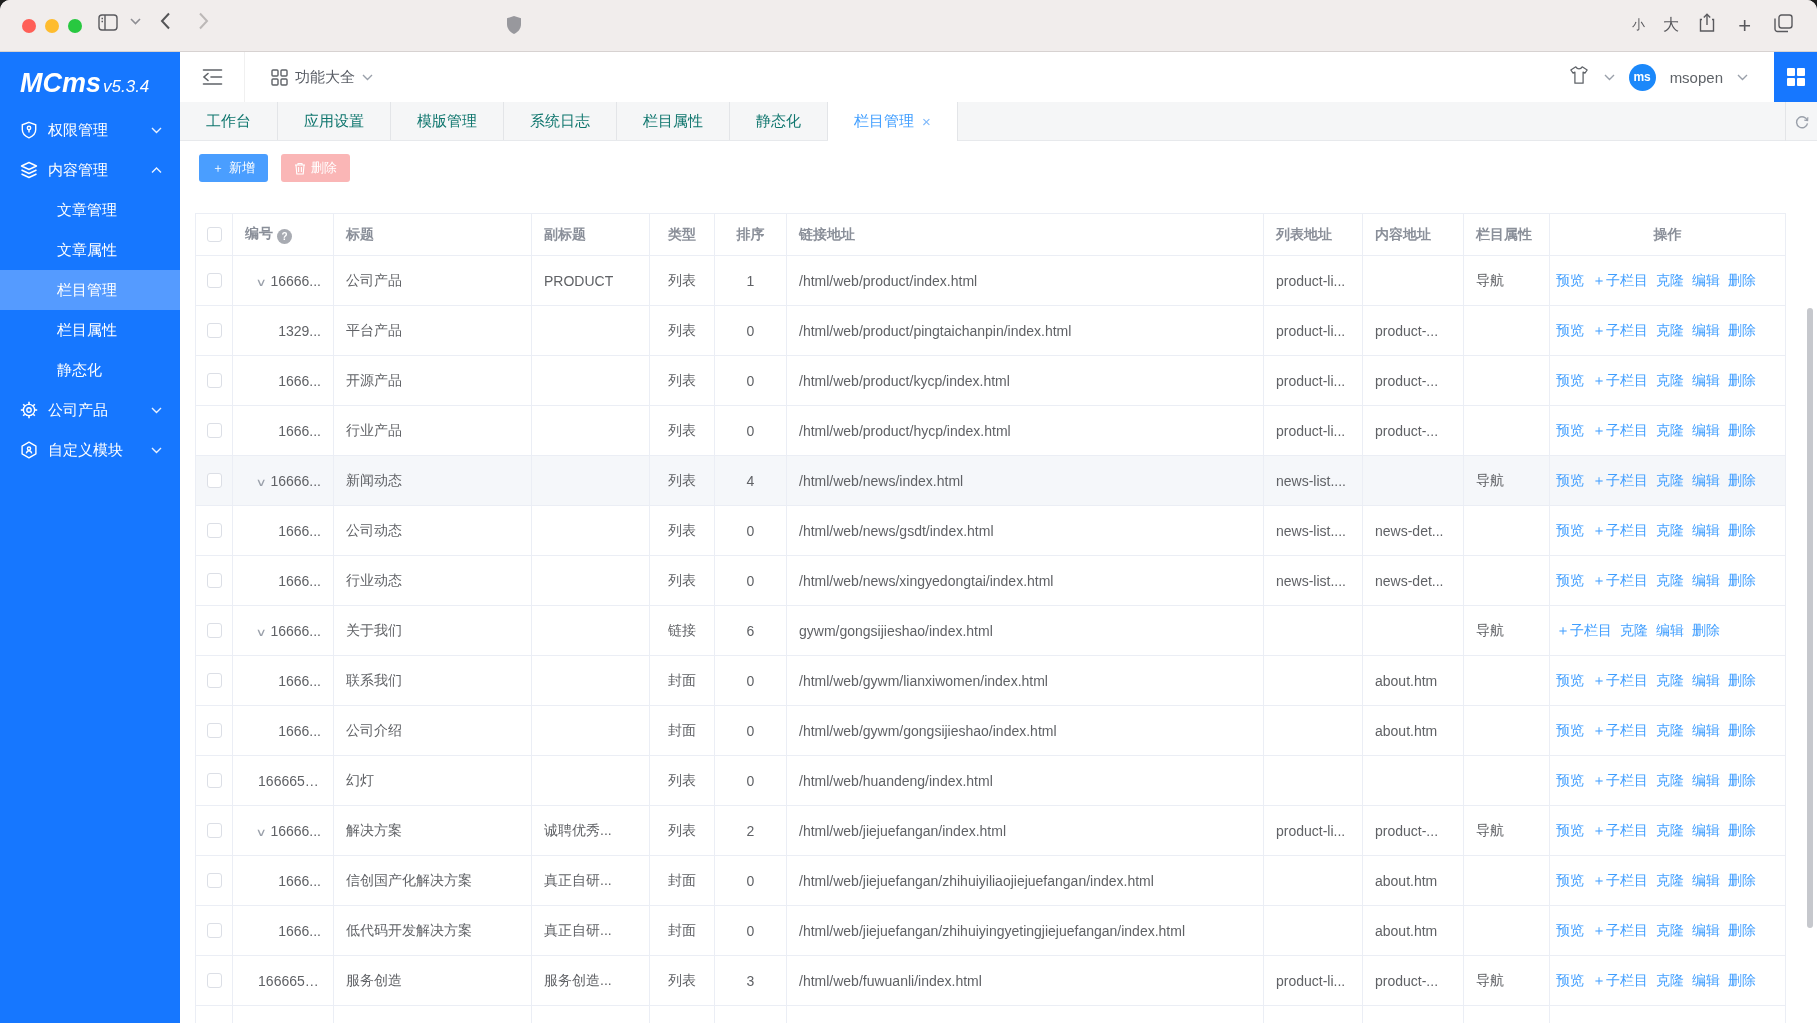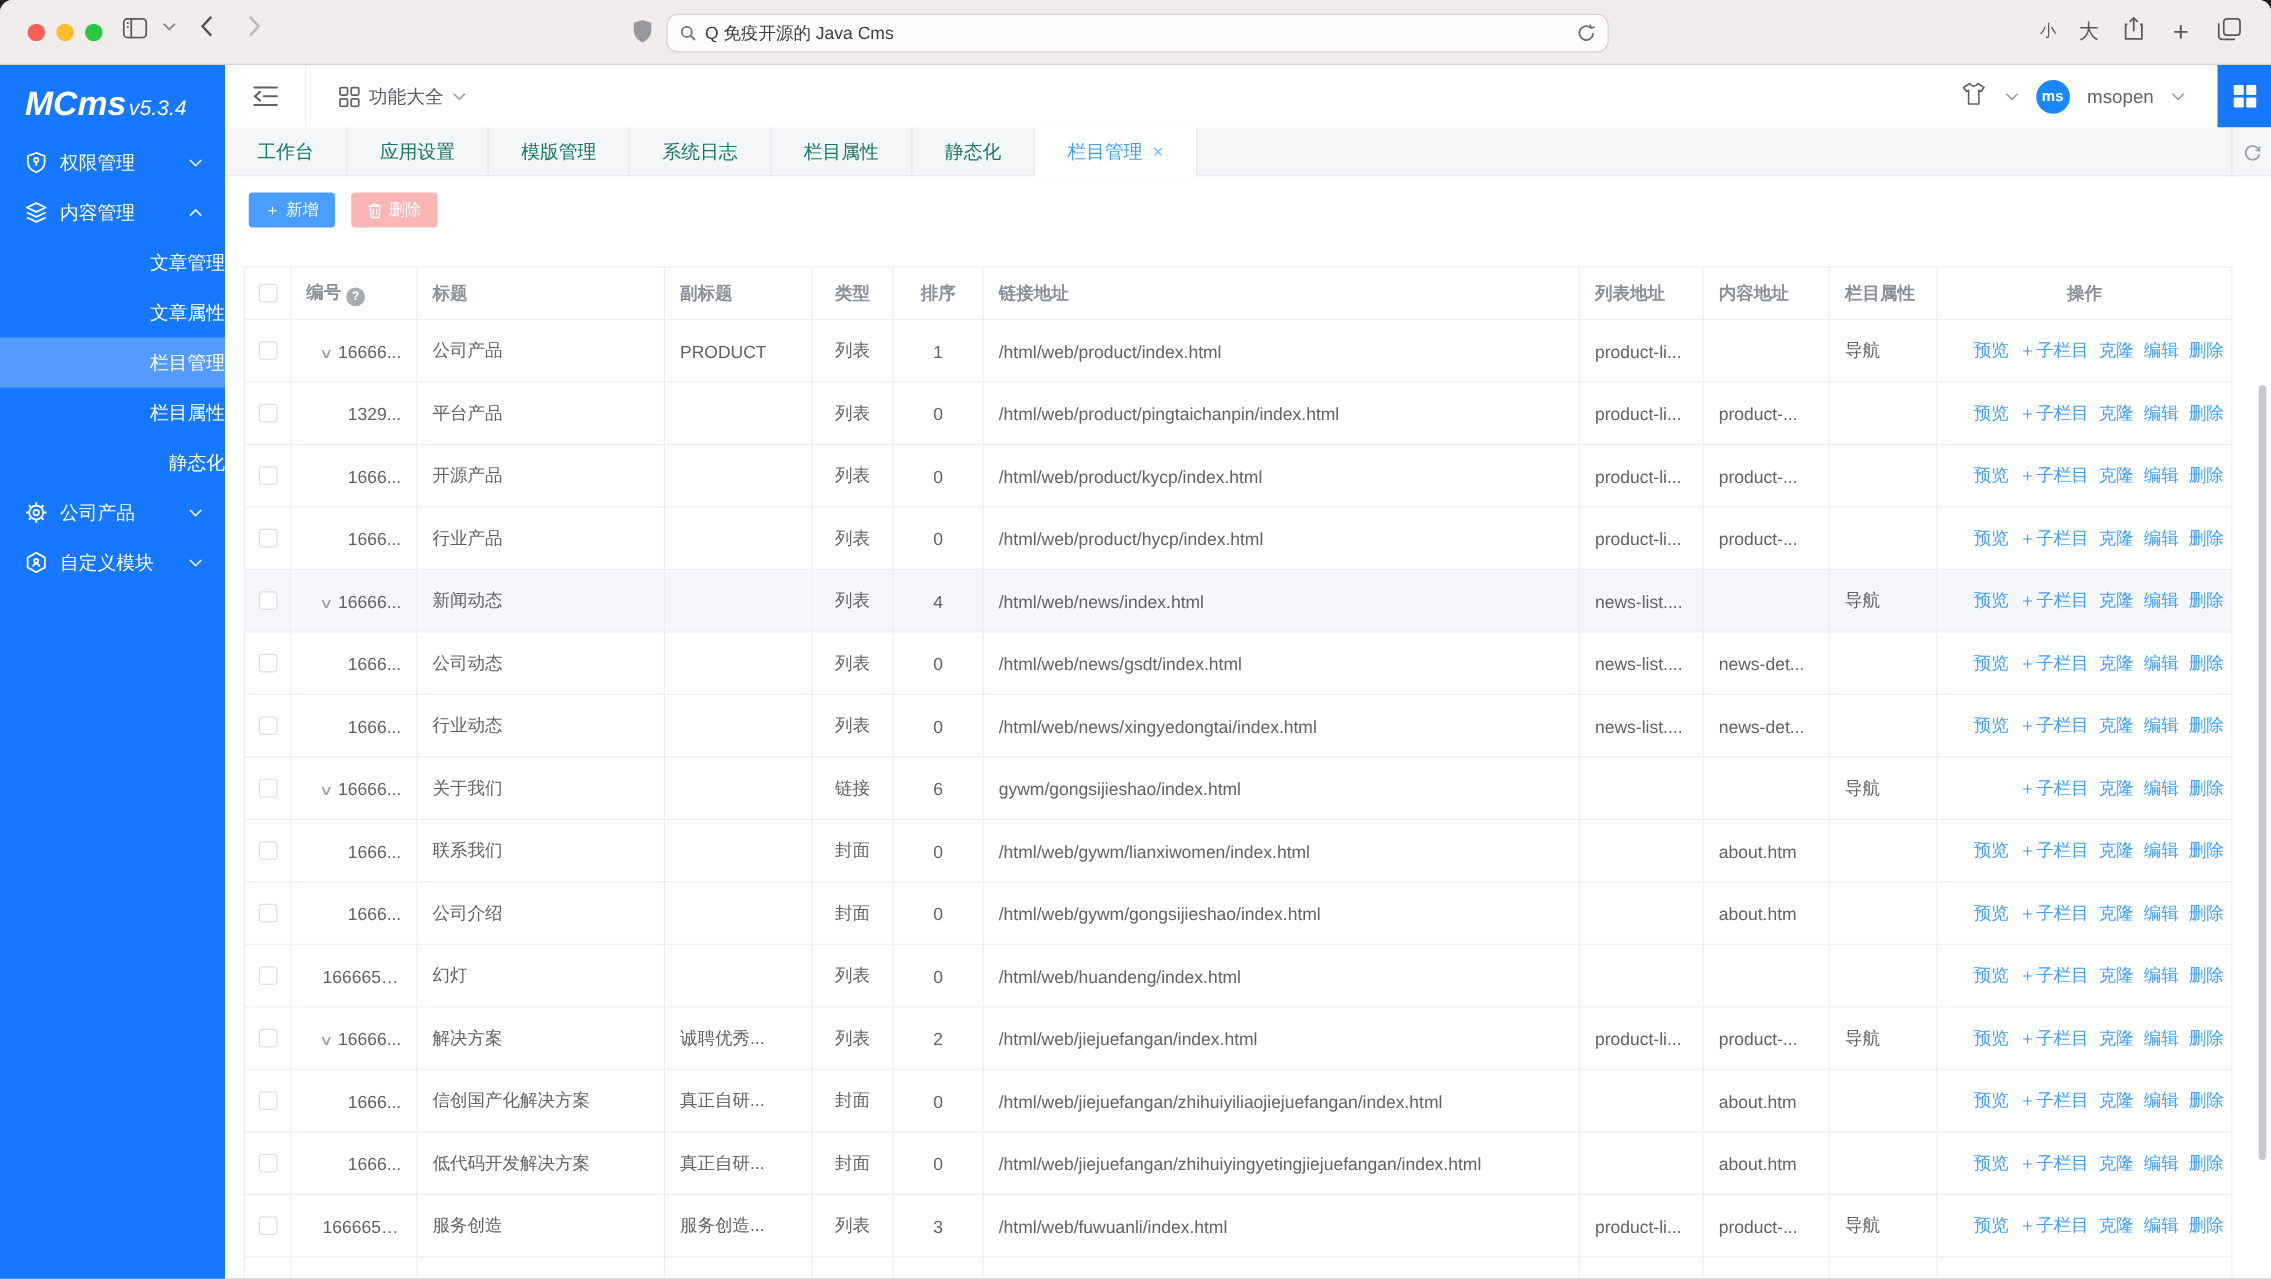--- a/index.html
+++ b/index.html
@@ -21,21 +21,21 @@
   .app { flex:1; display:flex; min-height:0; }
 
   
   .sidebar { width:180px; background:#1677ff; color:#fff; flex:none; }
   .logo { height:58px; display:flex; align-items:baseline; padding:16px 0 0 20px; }
   .logo .name { font-size:27px; font-weight:bold; font-style:italic; letter-spacing:0; }
   .logo .ver { font-size:17px; font-style:italic; margin-left:2px; }
   .m-item { height:40px; display:flex; align-items:center; padding:0 18px 0 20px; font-size:15px; cursor:pointer; }
   .m-item .mi-icon { width:18px; height:18px; margin-right:10px; flex:none; }
   .m-item .chev { margin-left:auto; opacity:.9; }
-  .s-item { height:40px; display:flex; align-items:center; padding-left:57px; font-size:15px; cursor:pointer;justify-content:flex-end; }
+  .s-item { height:40px; display:flex; align-items:center; padding-left:57px; font-size:15px; cursor:pointer; }
   .s-item.active { background:rgba(255,255,255,.27); }
 
   
   .main { flex:1; display:flex; flex-direction:column; background:#fff; min-width:0; position:relative; }
   .topbar { height:50px; background:#fff; display:flex; align-items:center; flex:none; position:relative; }
   .fold-btn { width:65px; height:50px; display:flex; align-items:center; justify-content:center; border-right:1px solid #f0f0f0; color:#5f6368; cursor:pointer; }
   .appmenu { display:flex; align-items:center; margin-left:26px; color:#5a5e66; font-size:15px; gap:7px; cursor:pointer; }
   .topbar-right { margin-left:auto; display:flex; align-items:center; gap:14px; }
   .avatar { width:27px; height:27px; border-radius:50%; background:#1b88fa; color:#fff; font-size:12px; font-weight:bold; display:flex; align-items:center; justify-content:center; }
   .username { color:#5f6368; font-size:15px; }
@@ -57,21 +57,21 @@
 
   table { border-collapse:collapse; table-layout:fixed; width:1590px; margin-top:31px; }
   th, td { border:1px solid #ebeef5; font-weight:normal; font-size:14px; color:#606266; height:50px; padding:0 12px; overflow:hidden; white-space:nowrap; text-overflow:ellipsis; }
   thead th { height:42px; color:#8a8f99; font-weight:bold; text-align:left; background:#fff; }
   th.center, td.center { text-align:center; padding:0 4px; }
   td.c-id { text-align:right; color:#606266; position:relative; }
   tr.hl td { background:#f5f7fa; }
   .caret { color:#9aa0aa; font-size:11px; margin-right:5px; display:inline-block; transform:scaleX(1.4); }
   .cbx { width:15px; height:15px; border:1px solid #dcdfe6; border-radius:3px; background:#fff; margin:0 auto; }
   .help { display:inline-flex; width:15px; height:15px; border-radius:50%; background:#a8abb2; color:#fff; font-size:10px; font-weight:bold; align-items:center; justify-content:center; vertical-align:-2px; margin-left:4px; }
-  td.c-actions { text-align:right; padding:0 2px; }
+  td.c-actions { text-align:left; padding:0 2px; }
   .act { color:#409eff; margin:0 4px; cursor:pointer; text-decoration:none; }
   tr.partial td { border-bottom:none; }
 
   .scroll-thumb { position:absolute; right:4px; top:256px; width:6px; height:620px; background:#c6c8cd; border-radius:3px; }
 </style>
 </head>
 <body>
 
 <div class="window">
 
@@ -101,33 +101,20 @@
     </div>
     <div class="cbtn" style="left:198px;top:12px">
       <svg width="11" height="18" viewBox="0 0 11 18" fill="none" stroke="#bcb8b7" stroke-width="2">
           <polyline points="2,1.5 9,9 2,16.5"></polyline>
         </svg>
     </div>
     <div class="cbtn" style="left:506px;top:15px">
       <svg width="16" height="20" viewBox="0 0 16 20">
           <path d="M8 1 L15 3.2 V9 c0 5-3 8-7 10 C4 17 1 14 1 9 V3.2 Z" fill="#98989d"></path>
         </svg>
-    </div>
-    <div class="urlbar">
-      <svg width="13" height="13" viewBox="0 0 13 13" fill="none" stroke="#77777b" stroke-width="1.5" style="margin-right:7px">
-          <circle cx="5.5" cy="5.5" r="4"></circle>
-          <line x1="8.6" y1="8.6" x2="12" y2="12"></line>
-        </svg>
-      <span>Q 免疫开源的 Java Cms</span>
-      <span class="reload">
-        <svg width="14" height="15" viewBox="0 0 14 15" fill="none" stroke="#6d6d71" stroke-width="1.5">
-            <path d="M12.5 7.5 a5.5 5.5 0 1 1 -2 -4.3"></path>
-            <polyline points="10,0.6 11,3.4 13.8,2.6" stroke-width="1.3"></polyline>
-          </svg>
-      </span>
     </div>
     <div class="cbtn glyph" style="right:172px;top:16px;font-size:13px">小</div>
     <div class="cbtn glyph" style="right:138px;top:15px;font-size:16px">大</div>
     <div class="cbtn" style="right:102px;top:13px">
       <svg width="16" height="20" viewBox="0 0 16 20" fill="none" stroke="#59595d" stroke-width="1.4">
           <path d="M3 7 H1.5 V18.5 H14.5 V7 H13" transform="translate(0,-0.5)"></path>
           <line x1="8" y1="1.5" x2="8" y2="12"></line>
           <polyline points="4.8,4.5 8,1.3 11.2,4.5"></polyline>
         </svg>
     </div>

